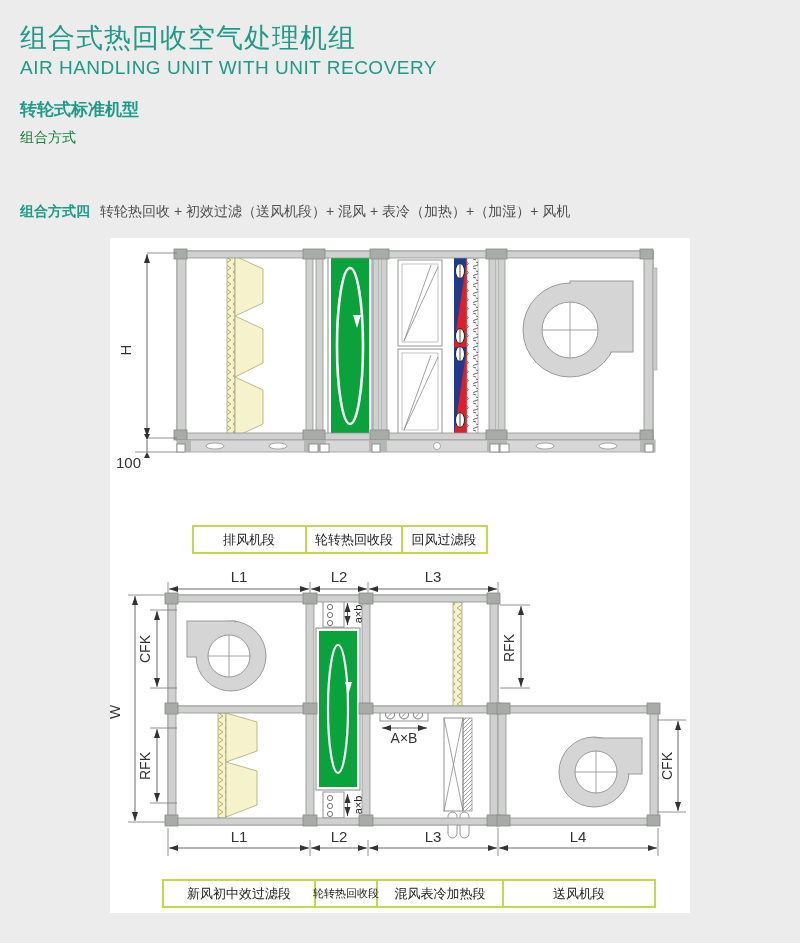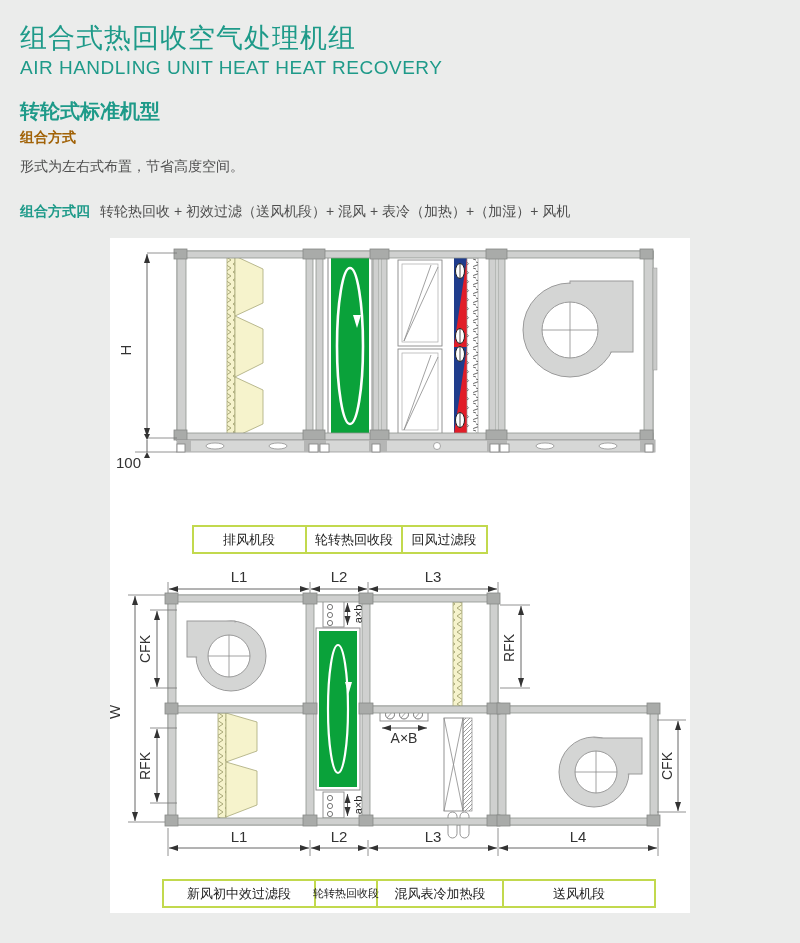--- a/index.html
+++ b/index.html
@@ -1,22 +1,22 @@
 <!DOCTYPE html>
 <html><head>
 <meta charset="utf-8">
 <style>
   html,body{margin:0;padding:0;}
   body{width:800px;height:943px;position:relative;background:#ebeceb;
        font-family:"Liberation Sans",sans-serif;overflow:hidden;}
   .abs{position:absolute;}
   .title{left:20px;top:20px;font-size:27px;font-weight:normal;color:#1e9a89;letter-spacing:1px;}
   .subtitle{left:20px;top:57px;font-size:19px;color:#1e9a89;letter-spacing:0.5px;}
-  .sec-head{left:20px;top:98px;font-size:20px;font-weight:bold;color:#1e9a89;}
-  .sub-head{left:20px;top:129px;font-size:14px;font-weight:bold;color:#a16207;}
+  .sec-head{left:20px;top:98px;font-size:17px;font-weight:bold;color:#1e9a89;}
+  .sub-head{left:20px;top:129px;font-size:14px;font-weight:normal;color:#15803d;}
   .para{left:20px;top:153px;width:765px;font-size:14px;color:#4f4f4f;line-height:26px;}
   .combo{left:20px;top:203px;font-size:14px;color:#4f4f4f;}
   .combo b{color:#1e9a89;font-weight:bold;margin-right:10px;text-align:right;}
   .panel{left:110px;top:238px;width:580px;height:675px;background:#ffffff;}
   svg text{font-family:"Liberation Sans",sans-serif;}
   .frame{fill:#cfd0cf;stroke:#8f948f;stroke-width:0.8;}
   .joint{fill:#a9aba9;stroke:#878987;stroke-width:0.8;}
   .pnl{fill:#ffffff;stroke:#9a9a9a;stroke-width:0.9;}
   .dim{stroke:#555;stroke-width:0.9;fill:none;}
   .tick{stroke:#777;stroke-width:0.8;fill:none;}
@@ -30,25 +30,24 @@
   .cream{fill:#f6f3cc;stroke:#a8a878;stroke-width:0.8;}
   .fan{fill:#d4d5d4;stroke:#9a9a9a;stroke-width:1;}
   .fanfill{fill:#d4d5d4;stroke:none;}
   .inlet{fill:#ffffff;stroke:#9a9a9a;stroke-width:1;}
   .whitebox{fill:#ffffff;stroke:#888;stroke-width:0.9;}
 </style>
 </head>
 <body>
 
 <div class="abs title">组合式热回收空气处理机组</div>
-<div class="abs subtitle">AIR HANDLING UNIT HEAT HEAT RECOVERY</div>
+<div class="abs subtitle">AIR HANDLING UNIT WITH UNIT RECOVERY</div>
 <div class="abs sec-head">转轮式标准机型</div>
 <div class="abs sub-head">组合方式</div>
 <div class="abs para">
-  <div>形式为左右式布置，节省高度空间。</div>
 </div>
 <div class="abs combo">
   <b>组合方式四</b><span>转轮热回收 + 初效过滤（送风机段）+ 混风 + 表冷（加热）+（加湿）+ 风机</span>
 </div>
 
 <div class="abs panel"></div>
 
 <svg class="abs" style="left:110px;top:240px;" width="580" height="673" viewBox="110 240 580 673">
   <defs>
     <marker id="arrE" markerWidth="10" markerHeight="7" refX="9" refY="3" orient="auto" markerUnits="userSpaceOnUse">

